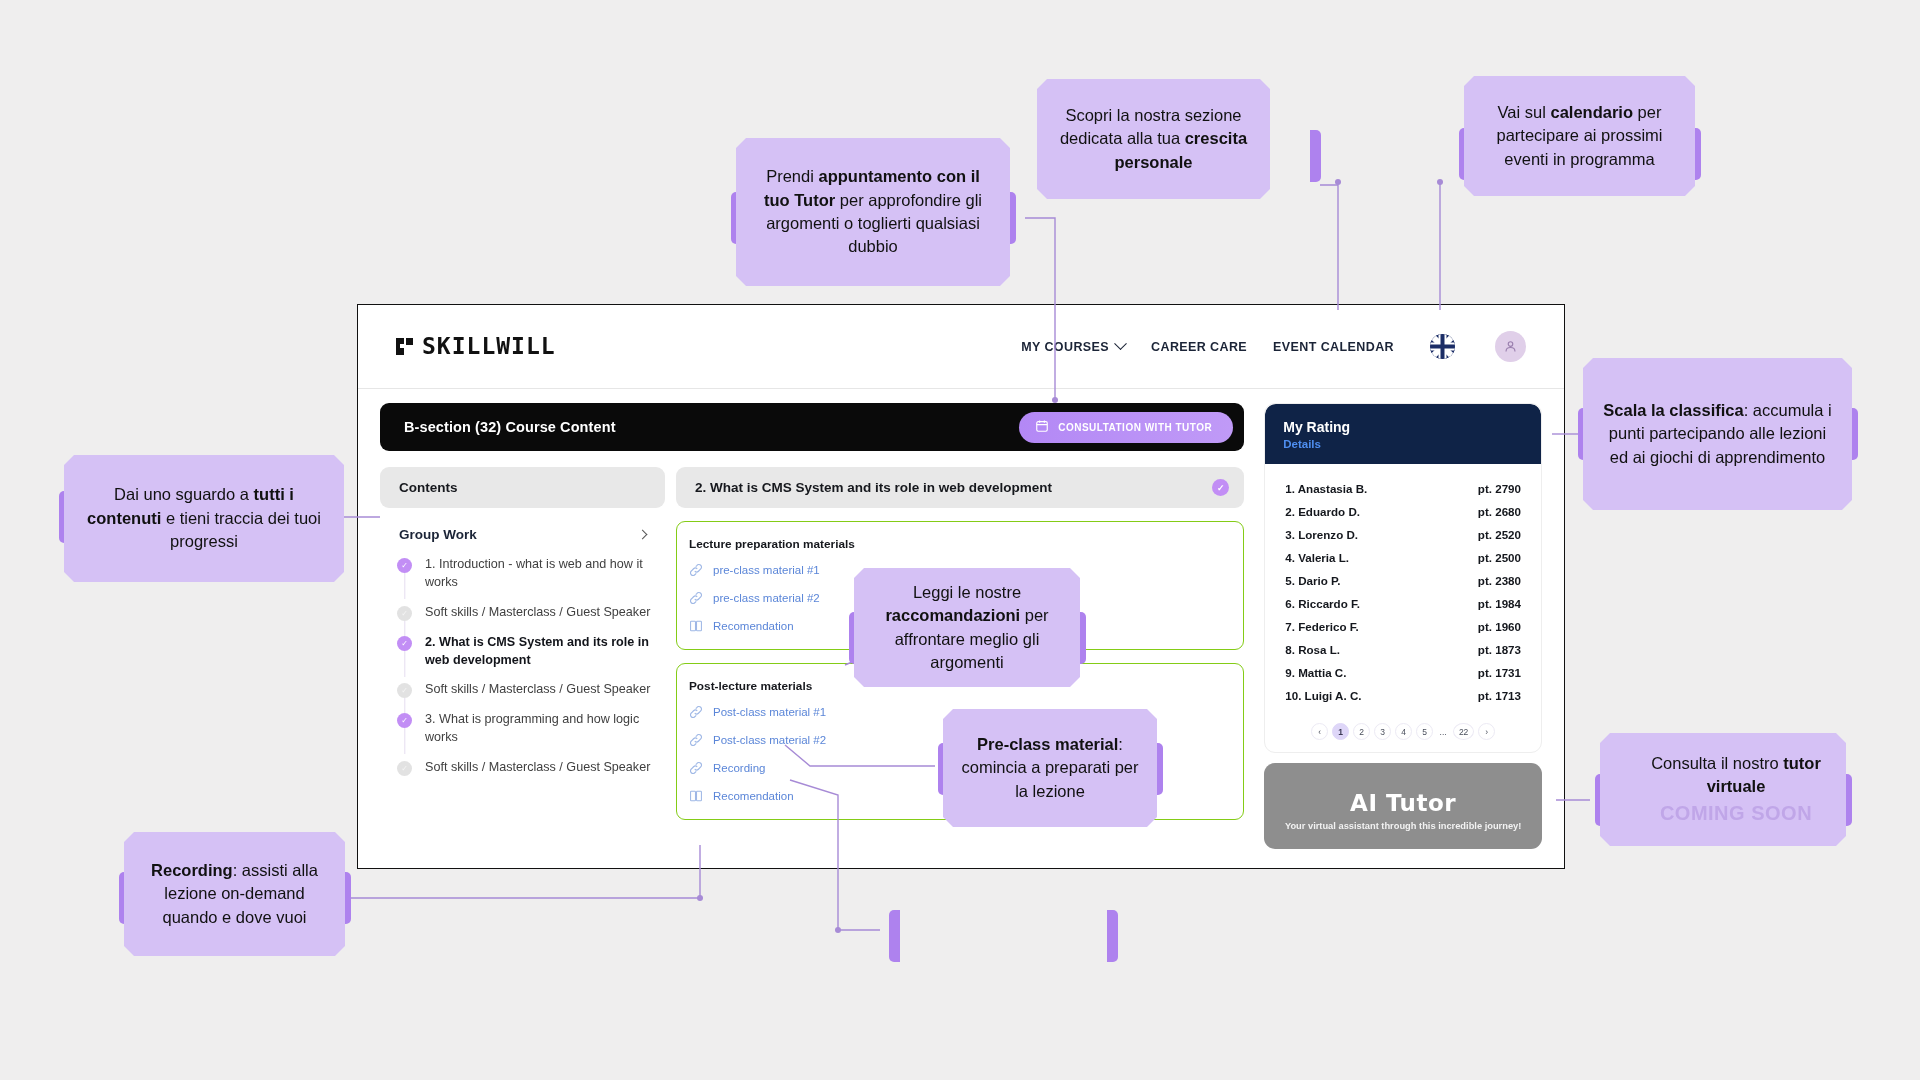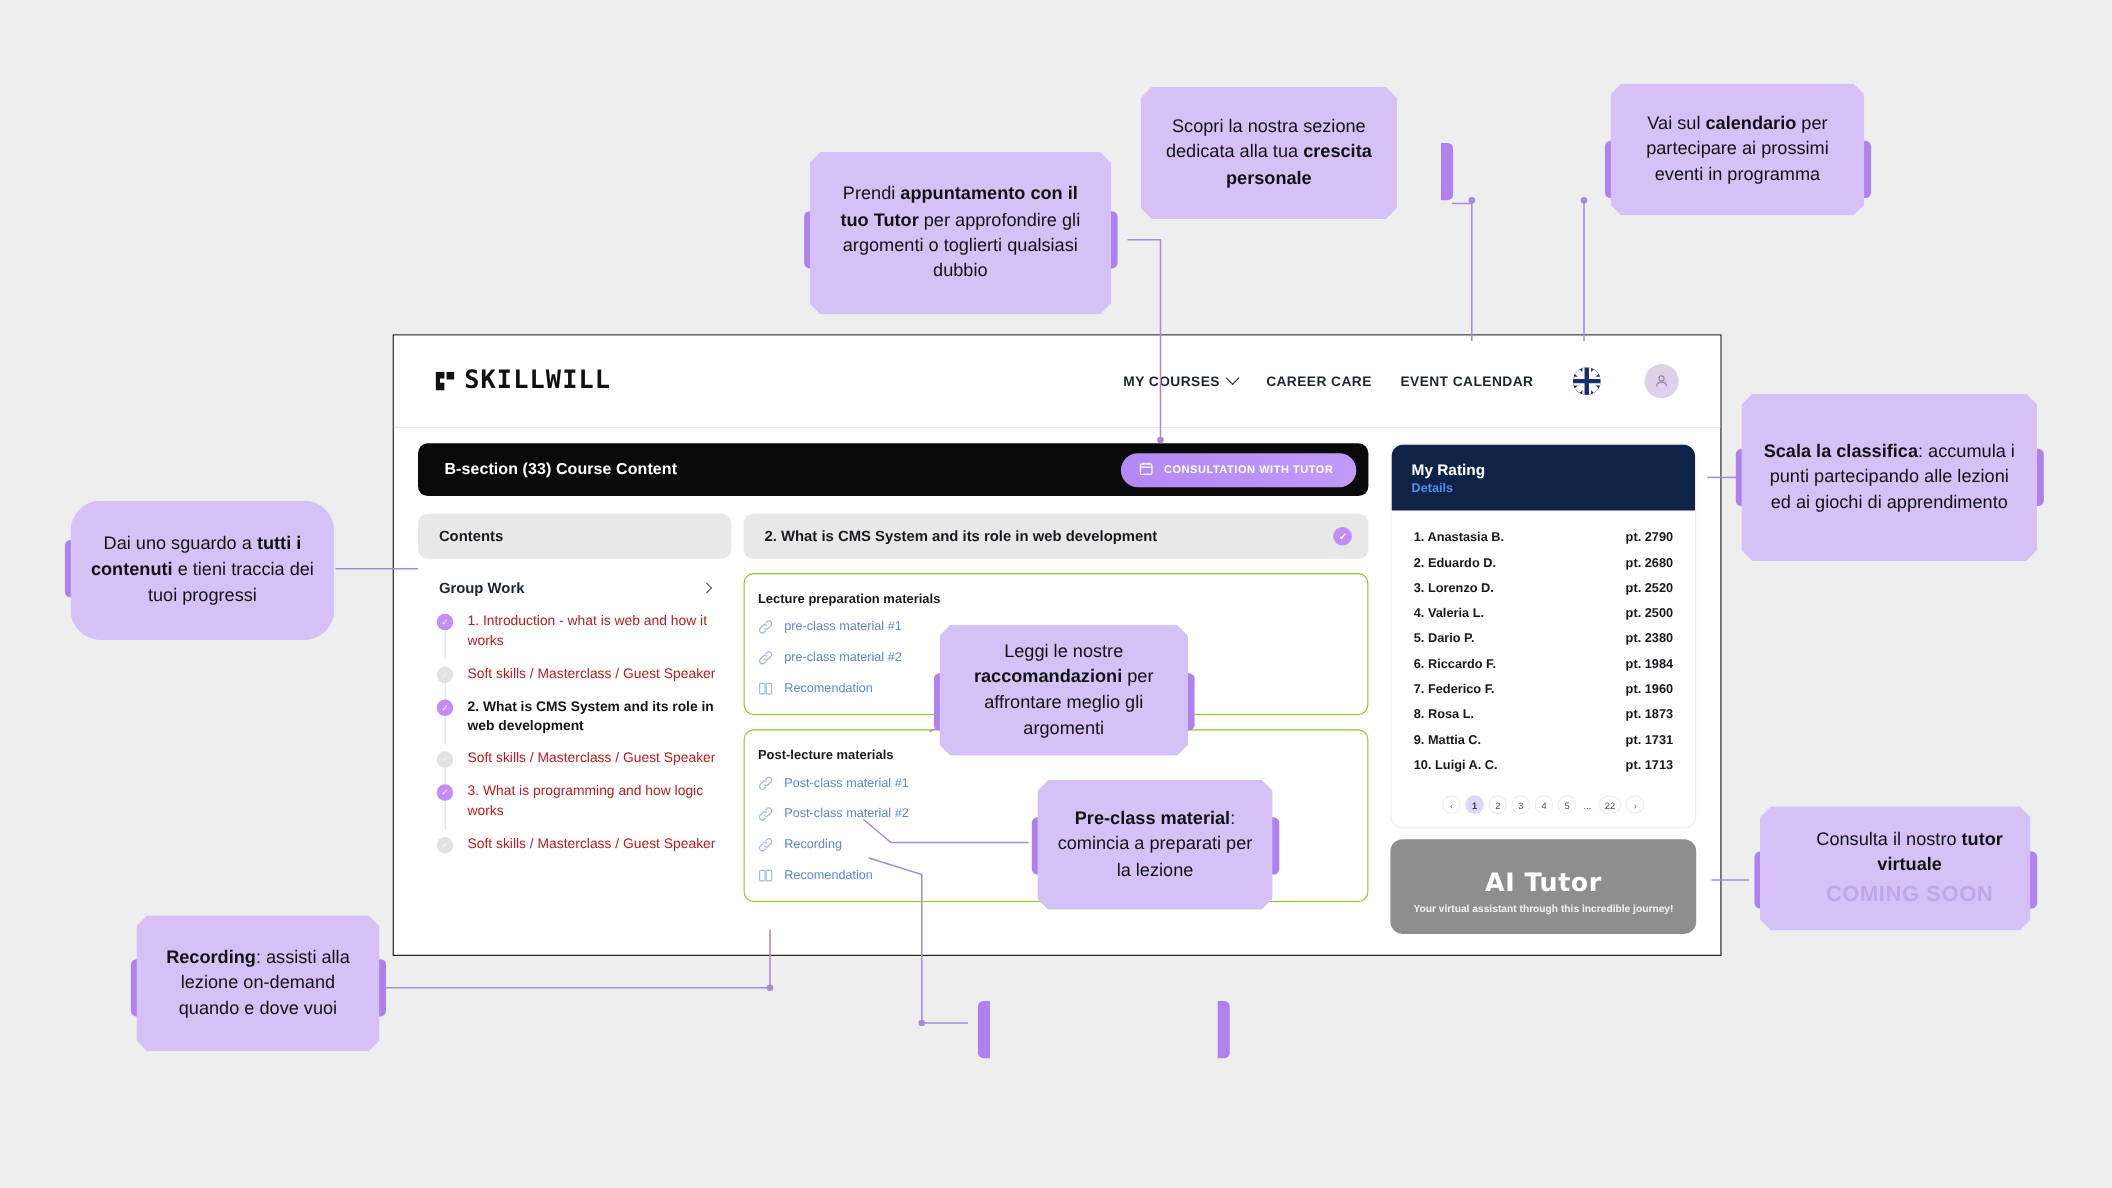--- a/index.html
+++ b/index.html
@@ -90,21 +90,21 @@
     width: 15px; height: 15px; border-radius: 50%; flex: none; margin-top: 2px;
     display: flex; align-items: center; justify-content: center;
     font-size: 8px; color: #fff; position: relative; z-index: 2;
   }
   .toc-dot.done { background: #c28ef5; }
   .toc-dot.todo { background: #e2e2e2; color:#f5f5f5; }
   .toc-item:not(:last-child) .toc-dot::after {
     content:""; position:absolute; left:50%; top:15px; width:1.4px; height:26px;
     background:#e5ddf0; transform:translateX(-50%); z-index:1;
   }
-  .toc-label { font-size: 12.6px; line-height: 1.42; color: #b91c1c; }
+  .toc-label { font-size: 12.6px; line-height: 1.42; color: #404040; }
   .toc-label.active { color:#12141a; font-weight:700; }
 
   .detail-panel { flex: 1; }
   .detail-head {
     background:#e8e8e8; border-radius:9px; height:41px;
     display:flex; align-items:center; justify-content:space-between;
     padding: 0 15px 0 19px;
     font-size: 13.5px; font-weight:700; color:#16181d;
   }
   .check-circle {
@@ -235,21 +235,21 @@
               <path d="M2.5 14c0-3 2.4-4.8 5.5-4.8s5.5 1.8 5.5 4.8"></path>
           </svg>
         </div>
       </div>
     </div>
 
     <div id="app-body">
       <div id="left-col">
 
         <div class="black-bar">
-          <span class="black-bar-title">B-section (33) Course Content</span>
+          <span class="black-bar-title">B-section (32) Course Content</span>
           <button class="tutor-btn">
             <span>
               <svg width="14" height="14" viewBox="0 0 16 16" fill="none" stroke="#fff" stroke-width="1.3">
                 <rect x="2" y="3" width="12" height="11" rx="1.6"></rect>
                   <path d="M2 6.5h12M5.3 1.6v2.6M10.7 1.6v2.6"></path>
               </svg>
             </span>
             <span class="tutor-btn-label">CONSULTATION WITH TUTOR</span>
           </button>
         </div>
@@ -436,21 +436,21 @@
 
         <div class="ai-card">
           <div class="ai-title">AI Tutor</div>
           <div class="ai-sub">Your virtual assistant through this incredible journey!</div>
         </div>
       </div>
     </div>
   </div>
 
   <div class="tab l" style="left:59px; top:491px;"></div>
-  <div class="callout" style="left:64px; top:455px; width:240px; height:127px;border-radius:28px;">
+  <div class="callout" style="left:64px; top:455px; width:280px; height:127px;">
     <span>
       <span>Dai uno sguardo a</span>
       <b>tutti i contenuti</b><span> e</span>
       <span>tieni traccia dei tuoi progressi</span>
     </span>
   </div>
 
   <div class="tab l" style="left:731px; top:192px;"></div>
   <div class="tab r" style="left:1005px; top:192px;"></div>
   <div class="callout" style="left:736px; top:138px; width:274px; height:148px;">

